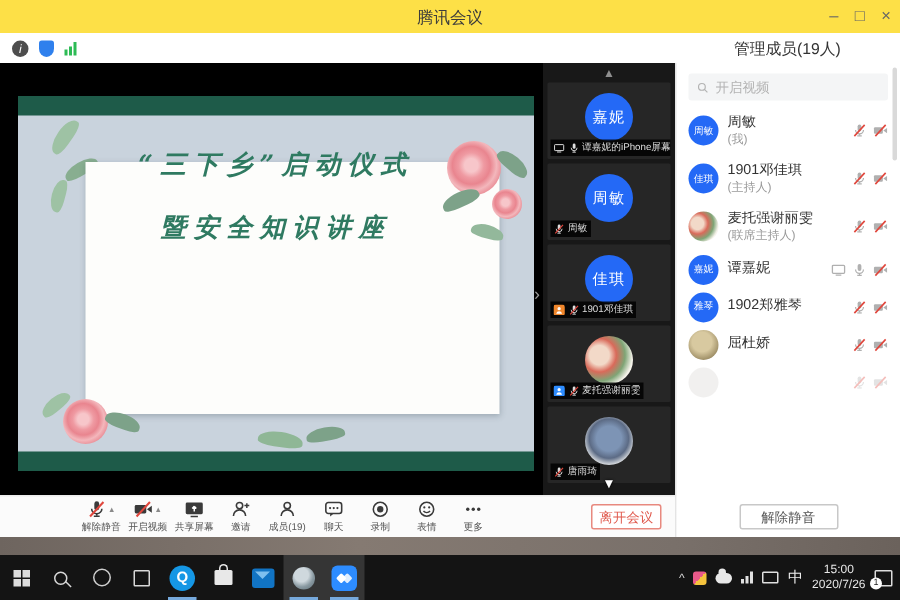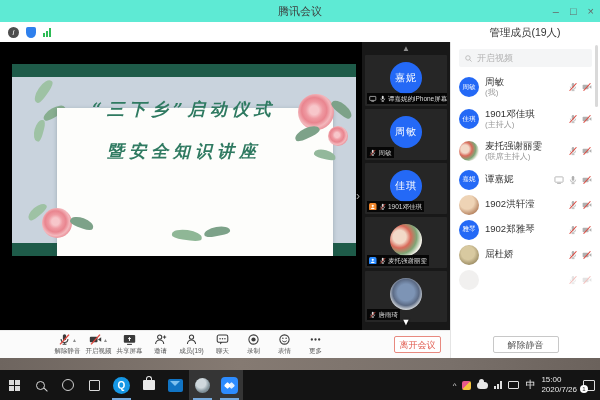--- a/index.html
+++ b/index.html
@@ -1,19 +1,19 @@
 <!DOCTYPE html>
 <html><head>
 <meta charset="utf-8">
 <style>
   html,body{margin:0;padding:0;}
   #screen{position:relative;width:600px;height:400px;background:#101010;overflow:hidden;
           font-family:"Liberation Sans",sans-serif;-webkit-font-smoothing:antialiased;}
   
-  .titlebar{position:absolute;left:0;top:0;width:600px;height:22px;background:#5eead4;}
+  .titlebar{position:absolute;left:0;top:0;width:600px;height:22px;background:#fde047;}
   .title-text{position:absolute;left:0;top:4px;width:100%;text-align:center;font-size:11px;color:#3c3c3c;}
   .win-controls{position:absolute;right:6px;top:0;height:22px;display:flex;gap:11px;align-items:center;color:#666;font-size:11px;}
   .win-controls span{cursor:default;}
   
   .statusrow{position:absolute;left:0;top:22px;width:600px;height:20px;background:#fff;}
   .status-icons{position:absolute;left:8px;top:4px;display:flex;gap:7px;align-items:center;height:12px;}
   .info-circle{width:11px;height:11px;border-radius:50%;background:#4d4d4d;color:#fff;font-size:8px;text-align:center;line-height:11px;font-style:italic;}
   .shield{width:10px;height:11px;background:#2f80ed;border-radius:2px 2px 55% 55%;}
   .sig{display:flex;align-items:flex-end;gap:1px;height:9px;}
   .sig i{width:2px;background:#2dbb55;display:block;}
@@ -25,21 +25,21 @@
   .overlay-label{color:#ececec;font-size:9px;white-space:nowrap;}
   .ov-logo{margin-left:7px;display:flex;align-items:center;}
   .ov-logo i{width:7px;height:7px;background:#717171;transform:rotate(45deg);border-radius:1px;display:block;}
   .ov-logo i+i{margin-left:-3px;background:#8d8d8d;}
   .ov-div{width:1px;height:11px;background:#5d5d5d;margin:0 5px;}
   .ov-arrow{display:flex;}
   .ov-arrow svg{width:10px;height:10px;}
   
   .main-black{position:absolute;left:0;top:42px;width:362px;height:288px;background:#000;}
   .collapse{position:absolute;right:2px;top:148px;color:#9a9a9a;font-size:12px;line-height:12px;}
-  .slide{position:absolute;left:12px;top:22px;width:344px;height:192px;background:#c9d3dd;overflow:hidden;}
+  .slide{position:absolute;left:12px;top:22px;width:344px;height:250px;background:#c9d3dd;overflow:hidden;}
   .slide-bar{position:absolute;left:0;width:100%;height:13px;background:#1e5b49;}
   .slide-bar.top{top:0}.slide-bar.bottom{bottom:0}
   .slide-card{position:absolute;left:45px;top:44px;width:276px;height:168px;background:#fdfdfb;box-shadow:0 1px 4px rgba(50,70,80,.3);}
   .slide-text{position:absolute;left:0;width:100%;text-align:center;font-family:"DejaVu Serif",serif;
               font-style:italic;font-weight:bold;color:#2f7a61;font-size:17px;letter-spacing:5px;white-space:nowrap;}
   .line1{top:34px}.line2{top:76px}
   .leaf{position:absolute;background:#9ec2a4;border-radius:60% 60% 45% 45%/70% 70% 35% 35%;}
   .rose{position:absolute;border-radius:50%;
         background:radial-gradient(circle at 45% 45%,#f7c6ca 0 16%,#ef9aa2 30%,#e9858f 45%,#f3b7bc 60%,#e98b94 75%,#f5c5c9 88%,#eda0a8 100%);}
   
@@ -121,21 +121,21 @@
   .tbi-tencent-meeting::after{left:8px;opacity:.85;}
   .tray{margin-left:auto;display:flex;align-items:center;gap:6px;padding-right:5px;}
   .tray-arrow{color:#ddd;font-size:8px;}
   .tray-sogou{width:9px;height:9px;background:linear-gradient(135deg,#e85a8a 50%,#f5c33d 50%);border-radius:2px;}
   .tray-cloud{width:11px;height:7px;background:#e8e8e8;border-radius:4px;position:relative;}
   .tray-cloud::before{content:"";position:absolute;left:2px;top:-3px;width:5px;height:5px;background:#e8e8e8;border-radius:50%;}
   .tray-wifi{display:flex;align-items:flex-end;gap:1px;height:8px;}
   .tray-wifi i{width:2px;background:#e0e0e0;display:block;}
   .tray-display{width:11px;height:8px;border:1.2px solid #e0e0e0;border-radius:1px;box-sizing:border-box;}
   .tray-lang{color:#eee;font-size:10px;}
-  .tray-clock{color:#e8e8e8;font-size:8px;text-align:left;line-height:10px;}
+  .tray-clock{color:#e8e8e8;font-size:8px;text-align:center;line-height:10px;}
   .tray-notif{width:12px;height:11px;border:1.2px solid #ddd;border-radius:1px;position:relative;box-sizing:border-box;}
   .notif-badge{position:absolute;left:-4px;bottom:-3px;width:8px;height:8px;background:#fff;color:#222;border-radius:50%;font-size:6px;line-height:8px;text-align:center;}
 </style>
 </head>
 <body>
 
 <div id="screen">
 
   <div class="titlebar">
     <div class="title-text">腾讯会议</div>
@@ -382,44 +382,20 @@
                 <rect x="1.5" y="3" width="13" height="8.5" rx="1" fill="none" stroke="currentColor" stroke-width="1.4"></rect>
                 <line x1="5" y1="13.5" x2="11" y2="13.5" stroke="currentColor" stroke-width="1.4"></line>
               </svg>
             </span>
             <span class="ic">
               <svg viewBox="0 0 16 16">
                 <rect x="6" y="1.5" width="4" height="7.5" rx="2" fill="currentColor"></rect>
                 <path d="M3.8 7.5a4.2 4.2 0 0 0 8.4 0" fill="none" stroke="currentColor" stroke-width="1.3"></path>
                 <line x1="8" y1="11.7" x2="8" y2="13.3" stroke="currentColor" stroke-width="1.3"></line>
                 <line x1="5.6" y1="13.8" x2="10.4" y2="13.8" stroke="currentColor" stroke-width="1.3"></line>
-              </svg>
-            </span>
-            <span class="ic">
-              <svg viewBox="0 0 16 16">
-                <rect x="1" y="4.5" width="9.5" height="7" rx="1.2" fill="currentColor"></rect>
-                <path d="M11 8l4-2.8v5.6z" fill="currentColor"></path>
-                <line x1="2.5" y1="14" x2="13.5" y2="2" stroke="#e0473d" stroke-width="1.7"></line>
-              </svg>
-            </span>
-          </span>
-        </div>
-        <div class="m-row one">
-          <span class="avatar photo-b"></span>
-          <span class="m-info">
-            <span class="m-name">1902洪轩滢</span>
-          </span>
-          <span class="m-icons">
-            <span class="ic">
-              <svg viewBox="0 0 16 16">
-                <rect x="6" y="1.5" width="4" height="7.5" rx="2" fill="currentColor"></rect>
-                <path d="M3.8 7.5a4.2 4.2 0 0 0 8.4 0" fill="none" stroke="currentColor" stroke-width="1.3"></path>
-                <line x1="8" y1="11.7" x2="8" y2="13.3" stroke="currentColor" stroke-width="1.3"></line>
-                <line x1="5.6" y1="13.8" x2="10.4" y2="13.8" stroke="currentColor" stroke-width="1.3"></line>
-                <line x1="2.5" y1="14" x2="13.5" y2="2" stroke="#e0473d" stroke-width="1.7"></line>
               </svg>
             </span>
             <span class="ic">
               <svg viewBox="0 0 16 16">
                 <rect x="1" y="4.5" width="9.5" height="7" rx="1.2" fill="currentColor"></rect>
                 <path d="M11 8l4-2.8v5.6z" fill="currentColor"></path>
                 <line x1="2.5" y1="14" x2="13.5" y2="2" stroke="#e0473d" stroke-width="1.7"></line>
               </svg>
             </span>
           </span>

